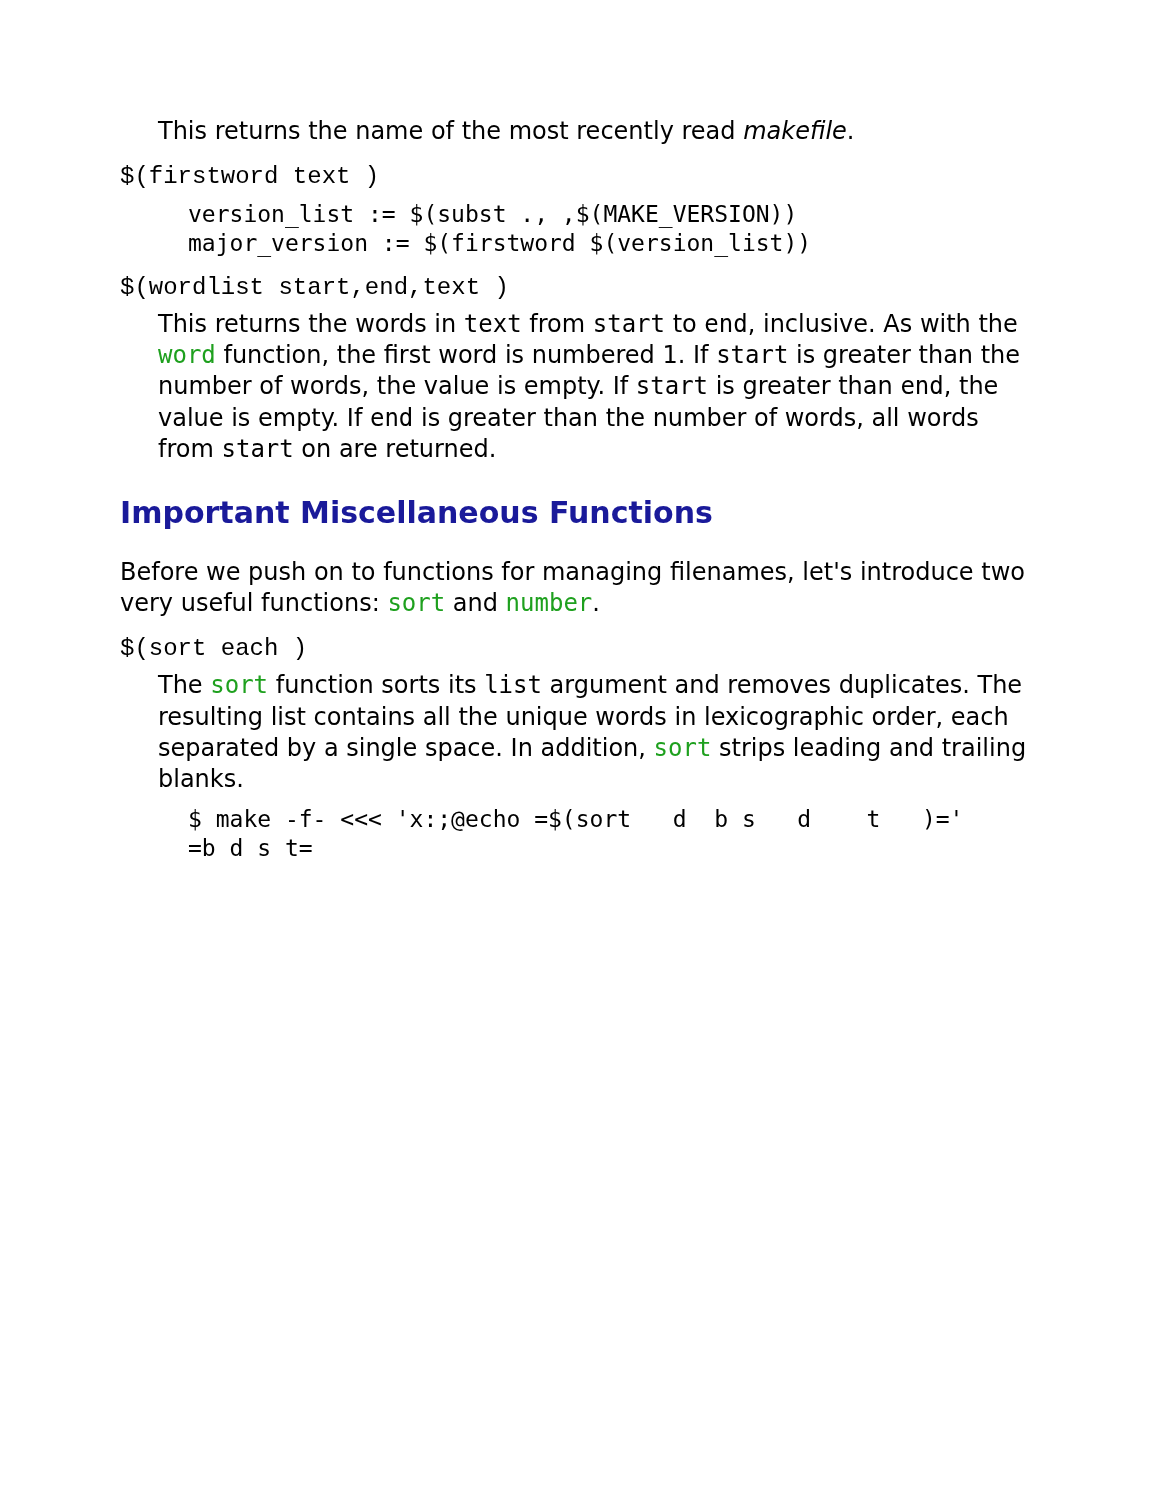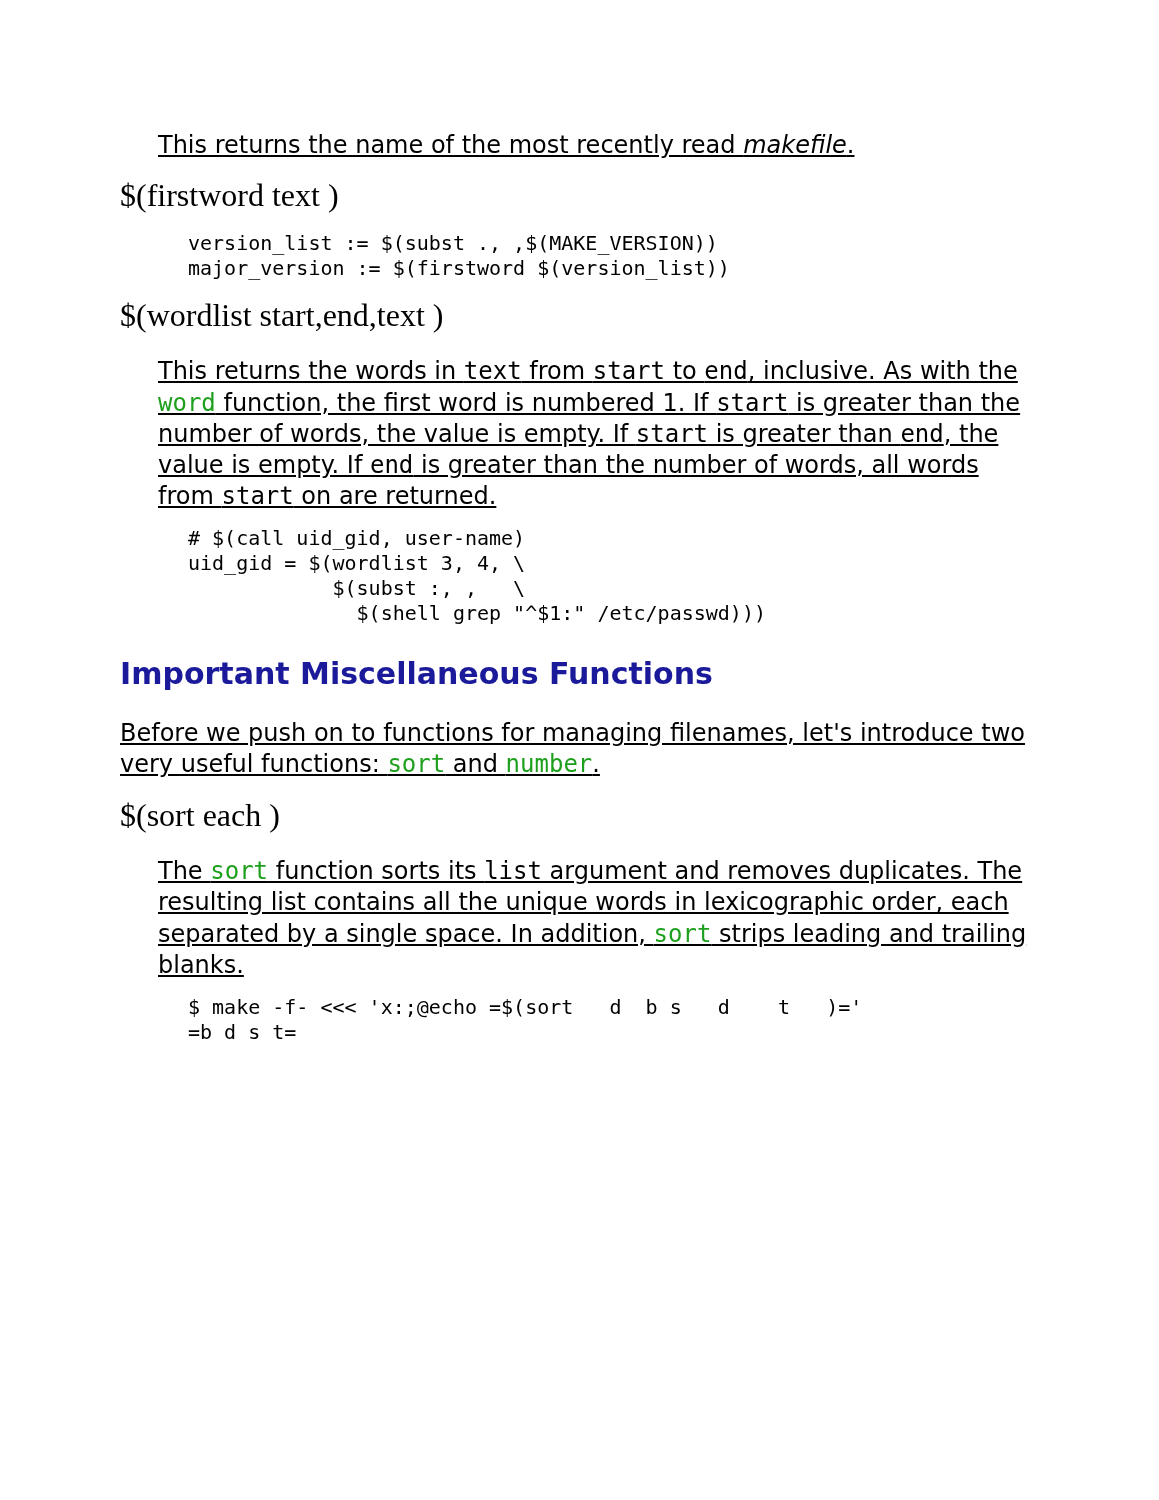--- a/index.html
+++ b/index.html
@@ -19,36 +19,35 @@
   .mono {
     font-family: "DejaVu Sans Mono", "Bitstream Vera Sans Mono", Consolas, monospace;
   }
   .green {
     color: #1ea01e;
   }
   .italic {
     font-style: italic;
   }
   .term-line {
-    font-family: Liberation Serif, serif;
+    font-family: Liberation Mono, monospace;
     margin-top: 14px;
     margin-bottom: 6px;
-    font-size: 32px;
+    font-size: 24px;
   }
   .para {
-    margin-top: 20px;
+    margin-top: 6px;
     margin-bottom: 10px;
-    text-decoration: underline;
   }
   .code-block {
     font-family: "DejaVu Sans Mono", "Bitstream Vera Sans Mono", Consolas, monospace;
     white-space: pre;
-    font-size: 20px;
+    font-size: 23px;
     margin-left: 30px;
-    margin-top: 14px;
+    margin-top: 8px;
     margin-bottom: 14px;
     line-height: 1.25;
   }
   h2.section {
     color: #1a1a9a;
     font-weight: bold;
     font-size: 30px;
     margin-top: 28px;
   }
   .nowrap { white-space: nowrap; }
@@ -68,24 +67,20 @@
   <div class="code-block">version_list := $(subst ., ,$(MAKE_VERSION))
 major_version := $(firstword $(version_list))</div>
 </div>
 
 <div class="term-line">$(wordlist start,end,text )</div>
 
 <div class="indent-body">
   <p class="para">
     <span>This returns the words in </span><span class="mono">text</span><span> from </span><span class="mono">start</span><span> to </span><span class="mono">end</span><span>, inclusive. As with the </span><span class="mono green">word</span><span> function, the first word is numbered 1. If </span><span class="mono">start</span><span> is greater than the number of words, the value is empty. If </span><span class="mono">start</span><span> is greater than </span><span class="mono">end</span><span>, the value is empty. If </span><span class="mono">end</span><span> is greater than the number of words, all words from </span><span class="mono">start</span><span> on are returned.</span>
   </p>
-  <div class="code-block"># $(call uid_gid, user-name)
-uid_gid = $(wordlist 3, 4, \
-            $(subst :, ,   \
-              $(shell grep "^$1:" /etc/passwd)))</div>
 </div>
 
 <h2 class="section">Important Miscellaneous Functions</h2>
 
 <p class="para">
   <span>Before we push on to functions for managing filenames, let's introduce two very useful functions: </span><span class="mono green">sort</span><span> and </span><span class="mono green">number</span><span>.</span>
 </p>
 
 <div class="term-line">$(sort each )</div>
 

